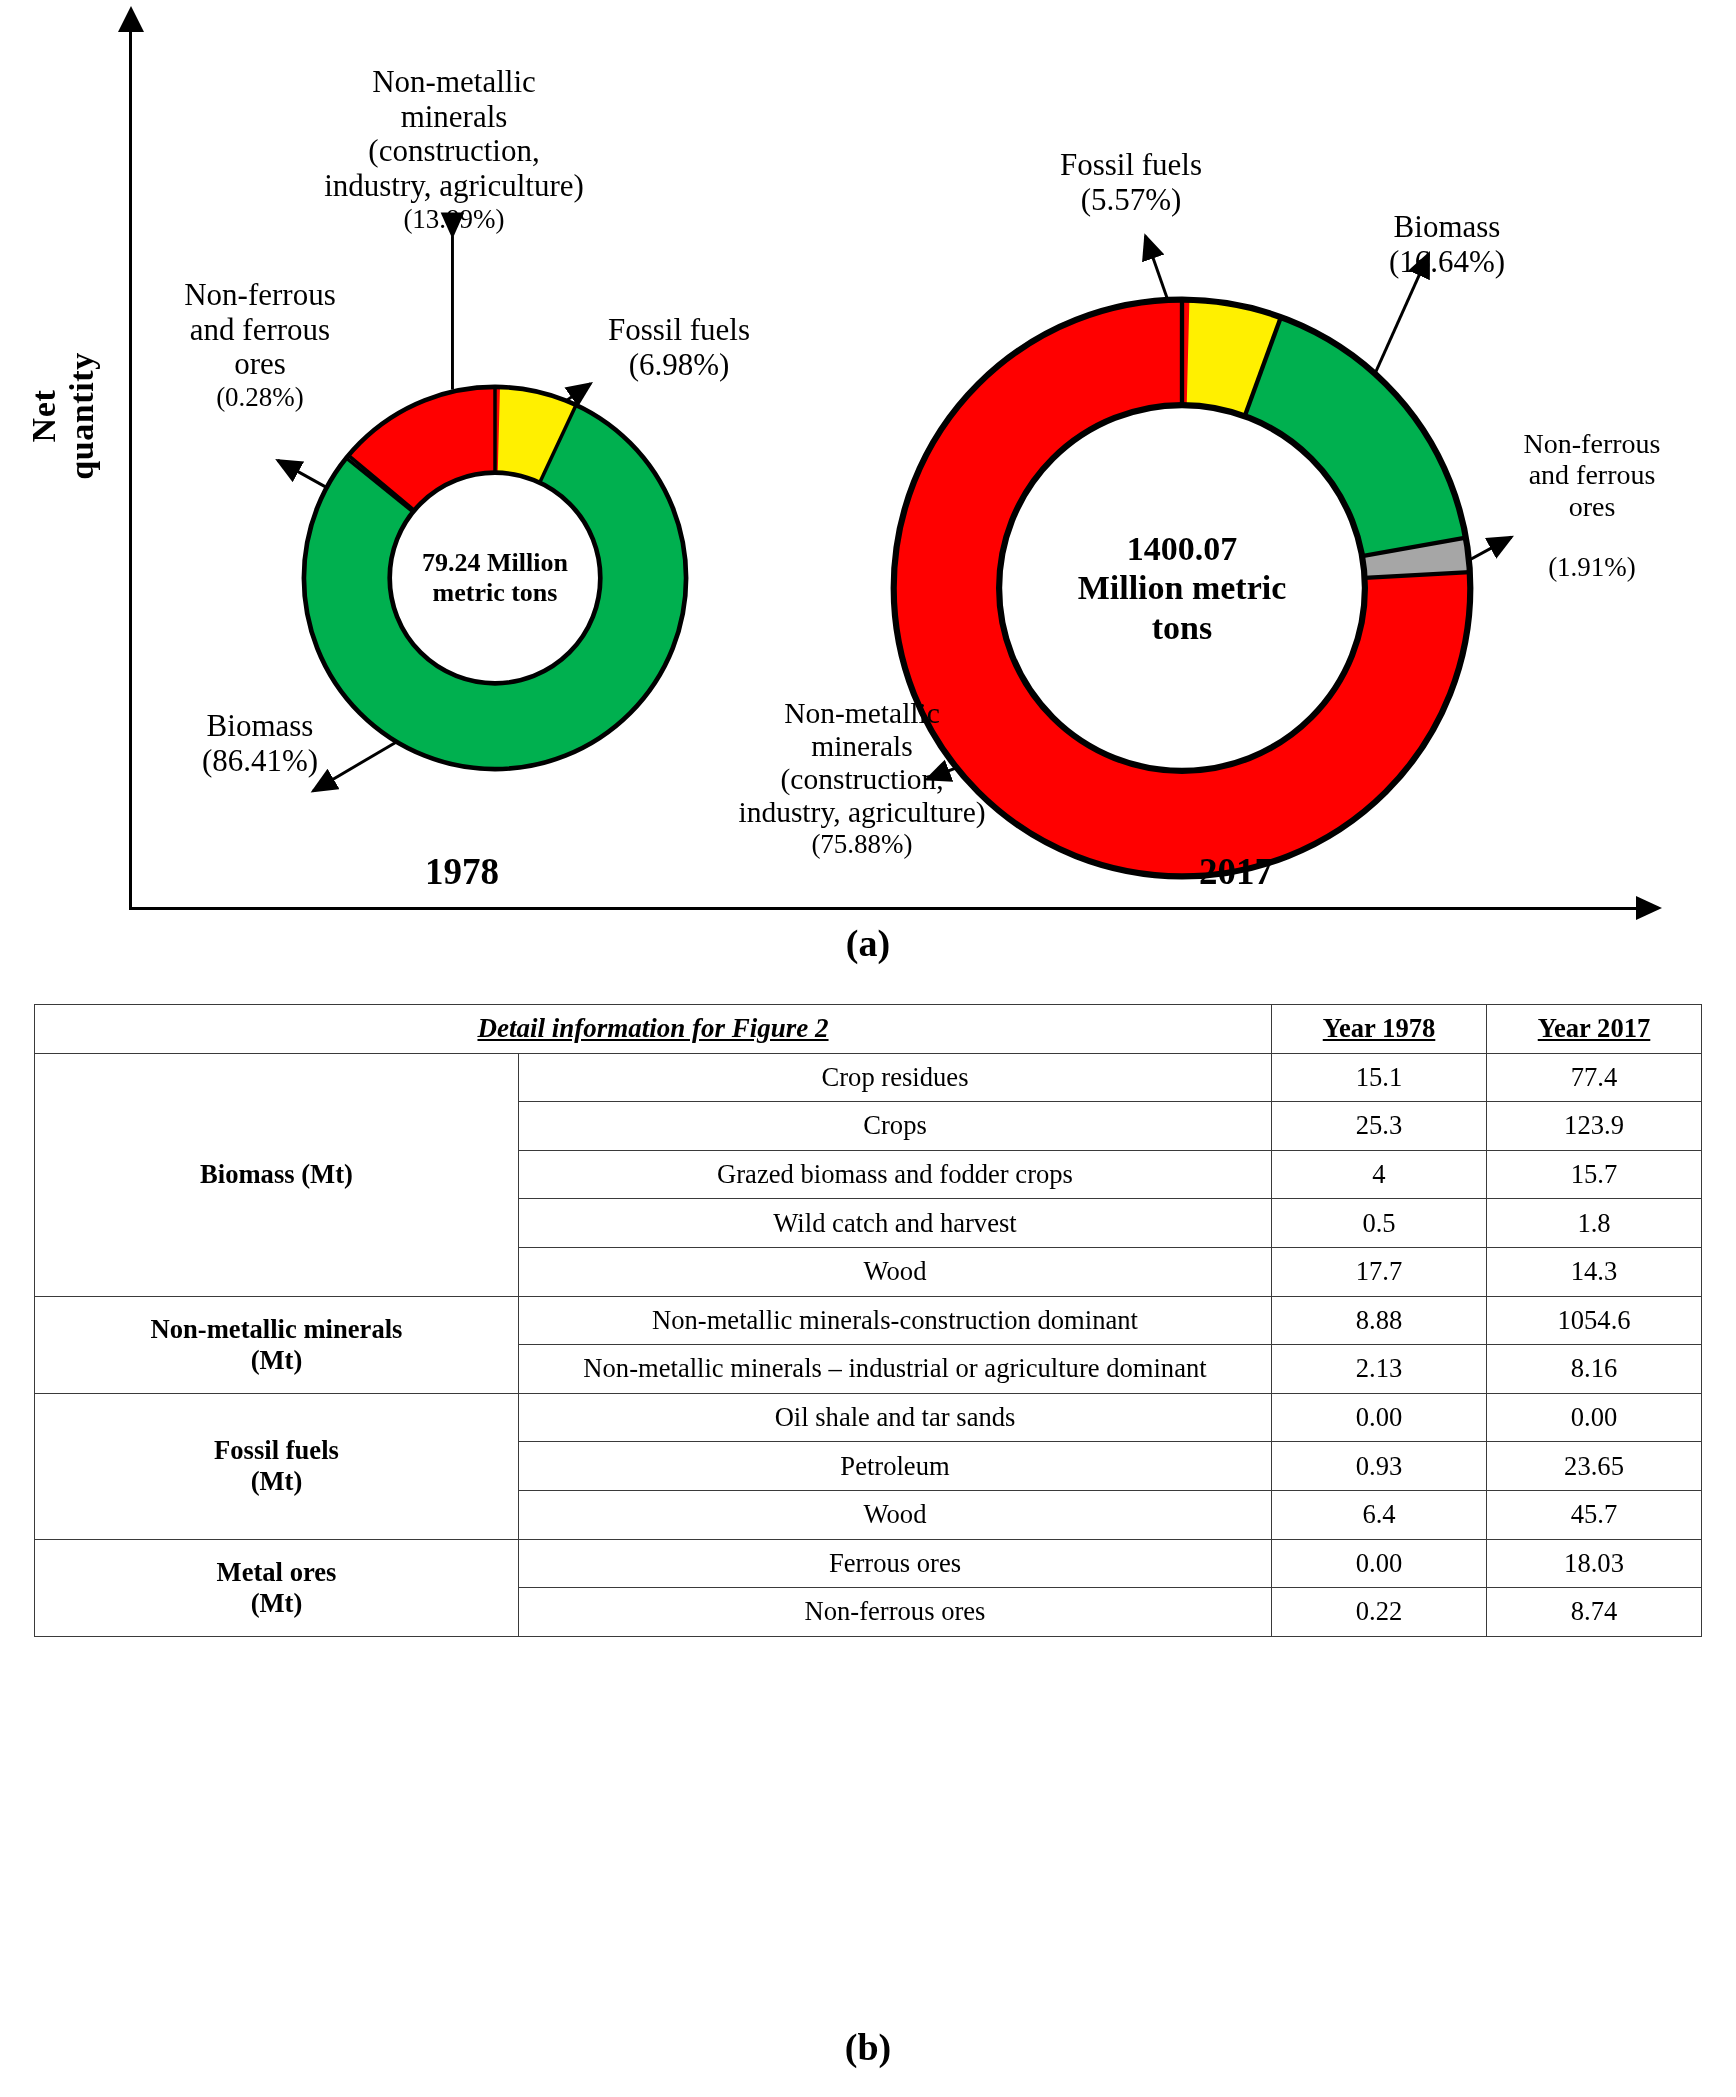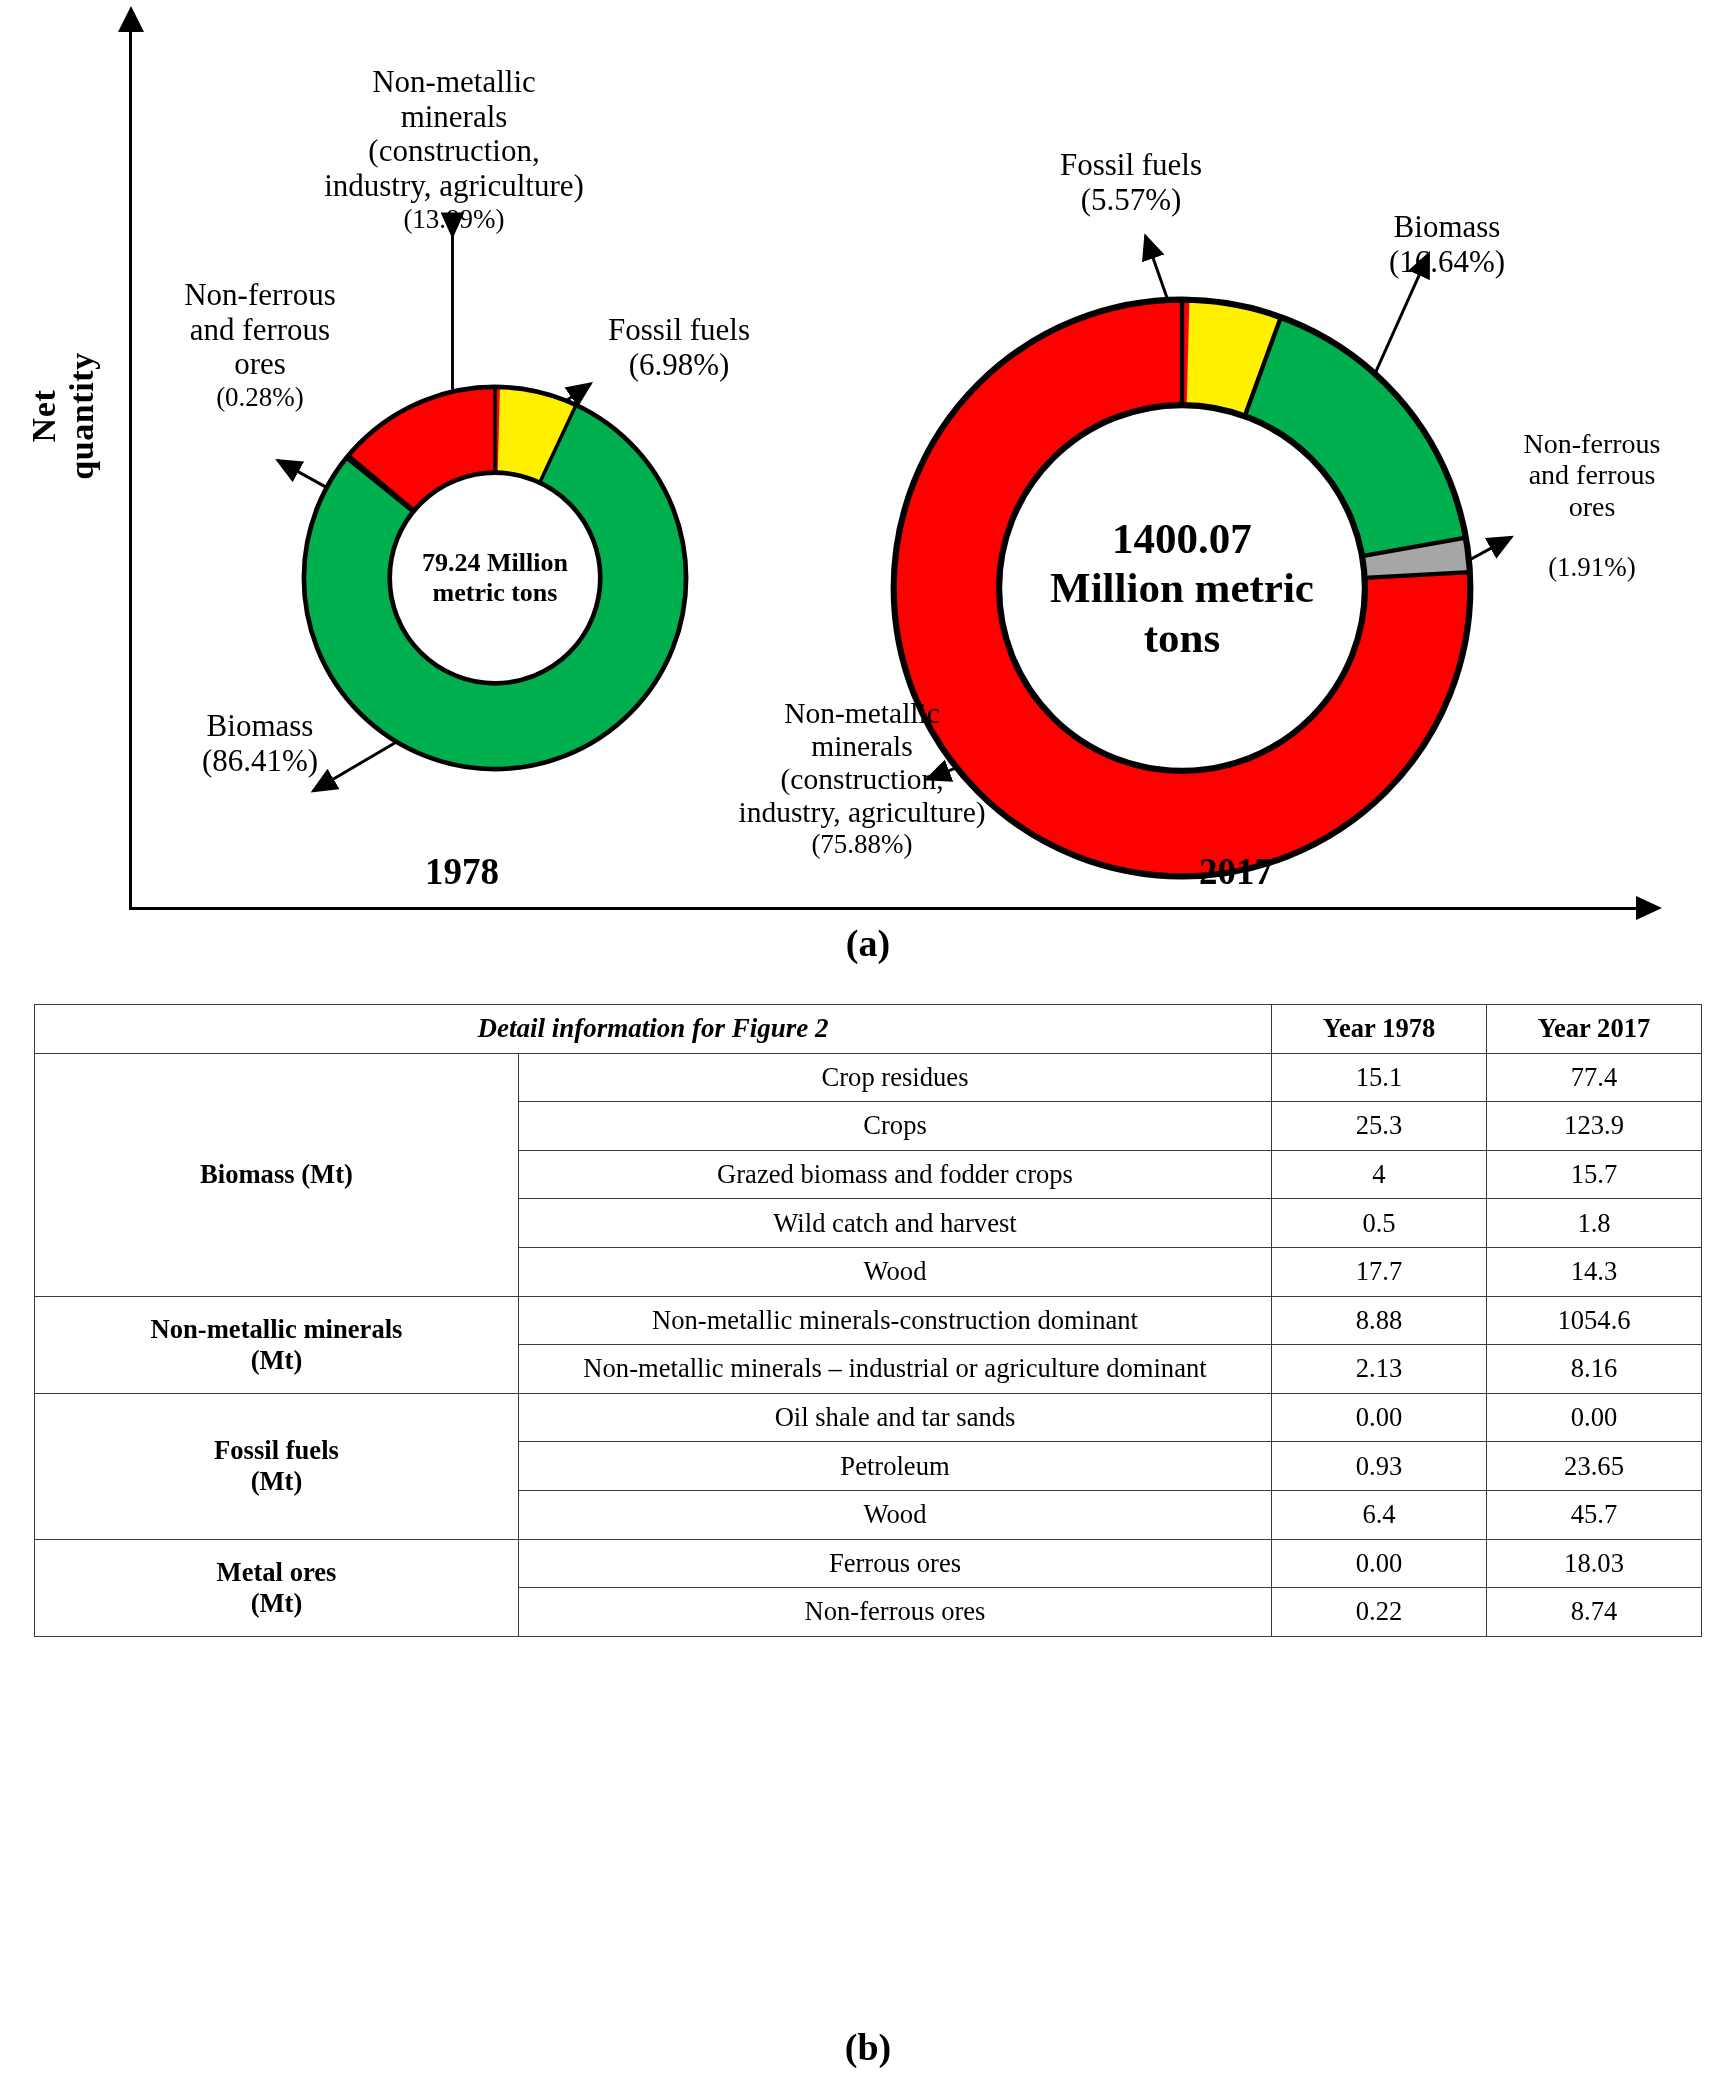--- a/index.html
+++ b/index.html
@@ -30,21 +30,21 @@
   .donut{position:absolute;border-radius:50%;}
   .donut svg{display:block;overflow:visible;}
   .donut-center{
     position:absolute;left:0;top:0;width:100%;height:100%;
     display:flex;align-items:center;justify-content:center;text-align:center;
     font-weight:bold;line-height:1.15;
   }
   #donut-1978{left:300px;top:383px;width:390px;height:390px;}
   #donut-1978 .donut-center{font-size:26px;}
   #donut-2017{left:872px;top:278px;width:620px;height:620px;}
-  #donut-2017 .donut-center{font-size:43px;}
+  #donut-2017 .donut-center{font-size:34px;}
 
   
   .lbl{position:absolute;text-align:center;line-height:1.12;font-size:31px;}
   .lbl .pct{display:block;}
   .yr{position:absolute;font-weight:bold;font-size:37px;}
 
   
   .leaders{position:absolute;left:0;top:0;width:1736px;height:968px;pointer-events:none;}
 
   
@@ -57,21 +57,21 @@
   table{border-collapse:collapse;width:1668px;table-layout:fixed;
         font-family:"Liberation Serif", serif;}
   table th,table td{
     border:1.8px solid #3a3a3a;
     padding:8.3px 5.9px;
     text-align:center;
     vertical-align:middle;
     font-size:26.6px;
     font-weight:normal;
   }
-  table thead th{font-weight:bold;}
+  table thead th{font-weight:bold;text-decoration:underline;}
   th.hdr-title{font-style:italic;font-weight:bold;font-size:27px;}
   td.grp{font-weight:bold;font-size:26.6px;}
   col.c0{width:484px;}
   col.c1{width:753px;}
   col.c2{width:215px;}
   col.c3{width:215px;}
 </style>
 </head>
 <body>
 

